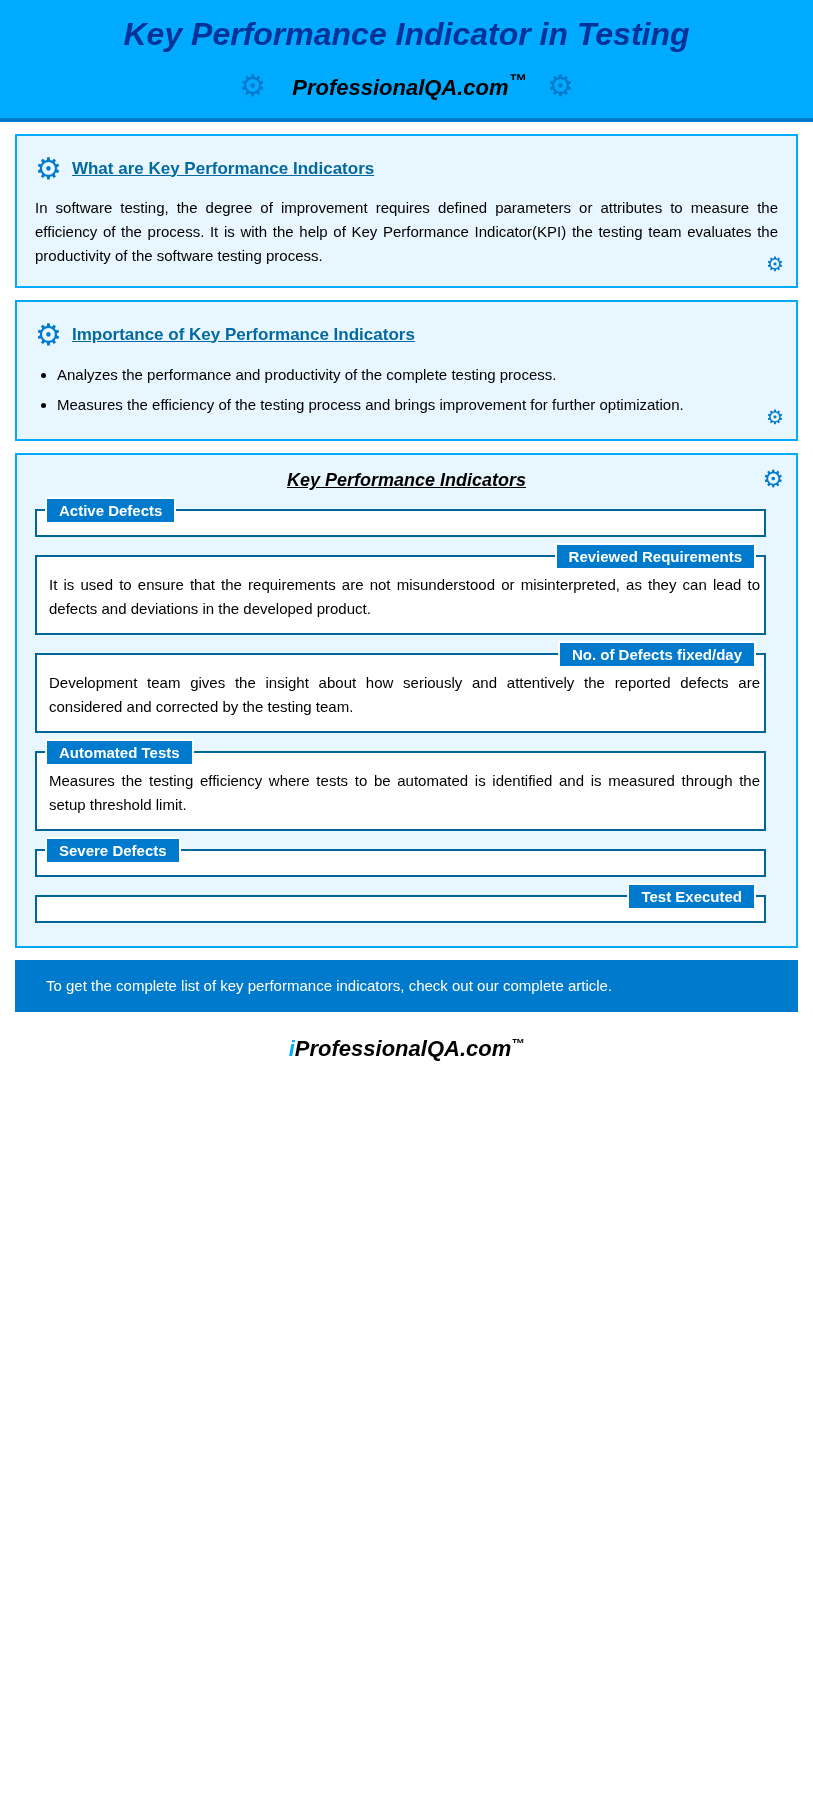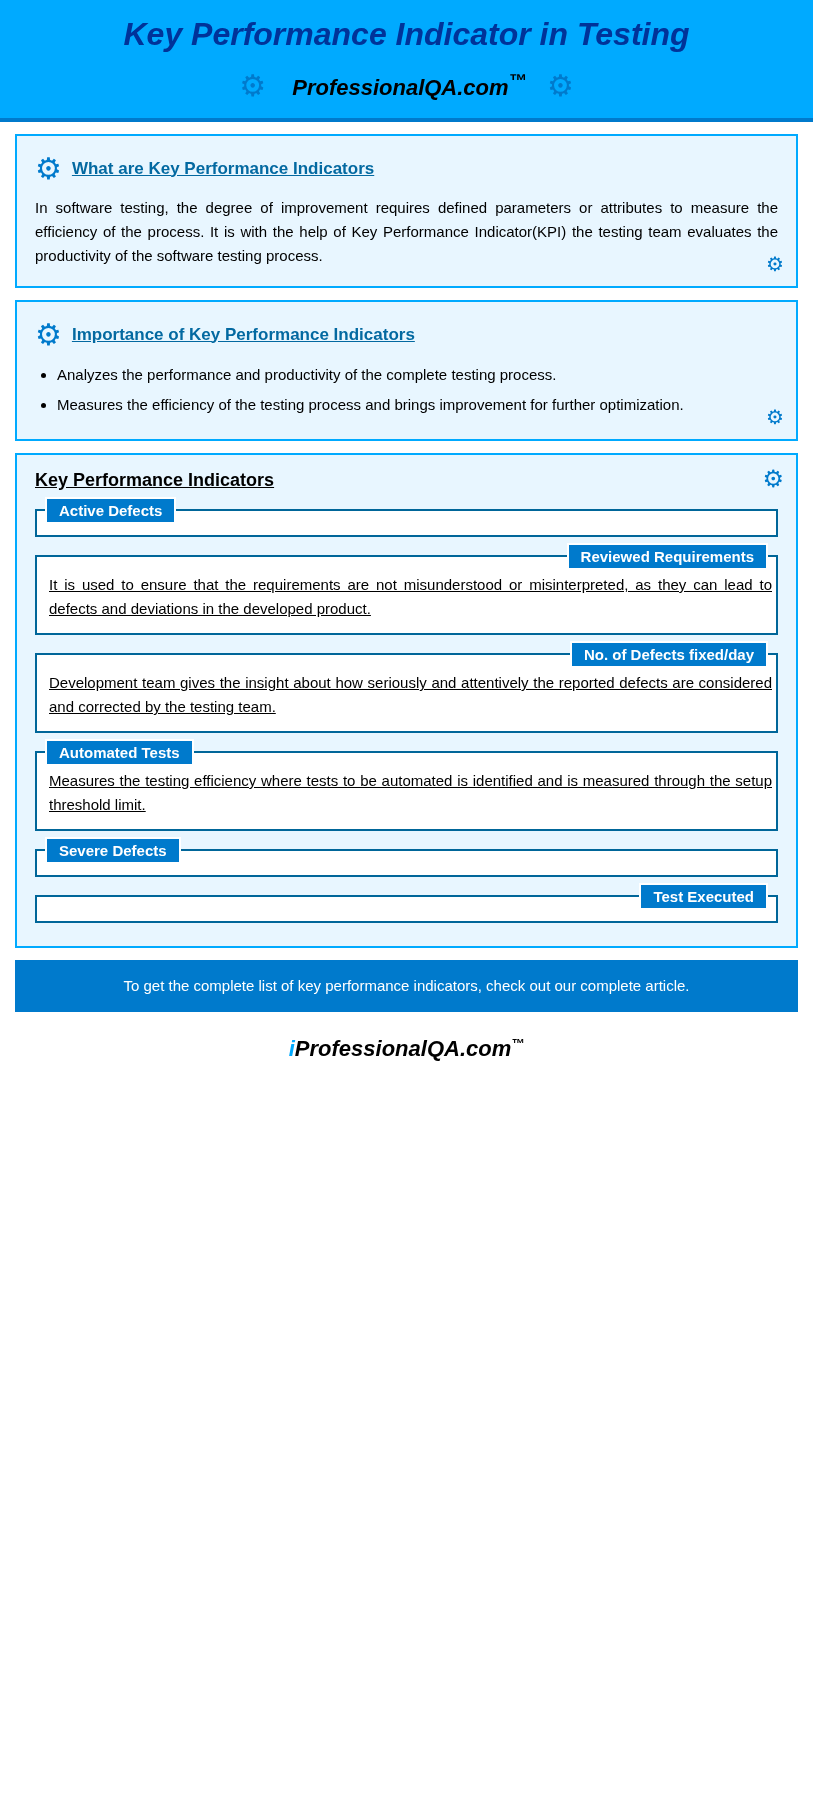--- a/index.html
+++ b/index.html
@@ -89,41 +89,42 @@
 
     
     .kpi-section {
       background: #e8f6ff;
       border: 2px solid #00aaff;
       margin: 12px 15px;
       padding: 15px 18px 18px 18px;
       position: relative;
     }
     .kpi-main-title {
+      text-align: center;
       font-size: 18px;
       font-weight: bold;
       text-decoration: underline;
       margin-bottom: 5px;
+      font-style: italic;
     }
     .kpi-section-gear {
       position: absolute;
       top: 10px;
       right: 12px;
       font-size: 24px;
       color: #007acc;
     }
 
     
     .kpi-item {
       border: 2px solid #006699;
-      margin: 18px 0 5px 0;
+      margin: 18px 12px 5px 0;
       padding: 12px 4px 12px 12px;
       background: #fff;
       position: relative;
-      text-decoration: underline;
     }
     .kpi-item-label {
       position: absolute;
       top: -14px;
       background: #007acc;
       color: #fff;
       font-weight: bold;
       font-size: 15px;
       padding: 3px 12px;
       border: 2px solid #fff;
@@ -136,25 +137,25 @@
       color: #000;
       text-align: justify;
       line-height: 1.6;
       margin-top: 4px;
     }
 
     
     .footer-cta {
       background: #007acc;
       margin: 12px 15px;
-      padding: 14px 17px;
+      padding: 14px 31px;
       color: #fff;
       font-size: 15px;
       line-height: 1.6;
-      text-align: center;
+      text-align: left;
     }
 
     
     .bottom-logo {
       text-align: center;
       padding: 12px 0 18px 0;
     }
     .bottom-logo .logo-text-lg {
       font-size: 22px;
       font-weight: bold;

